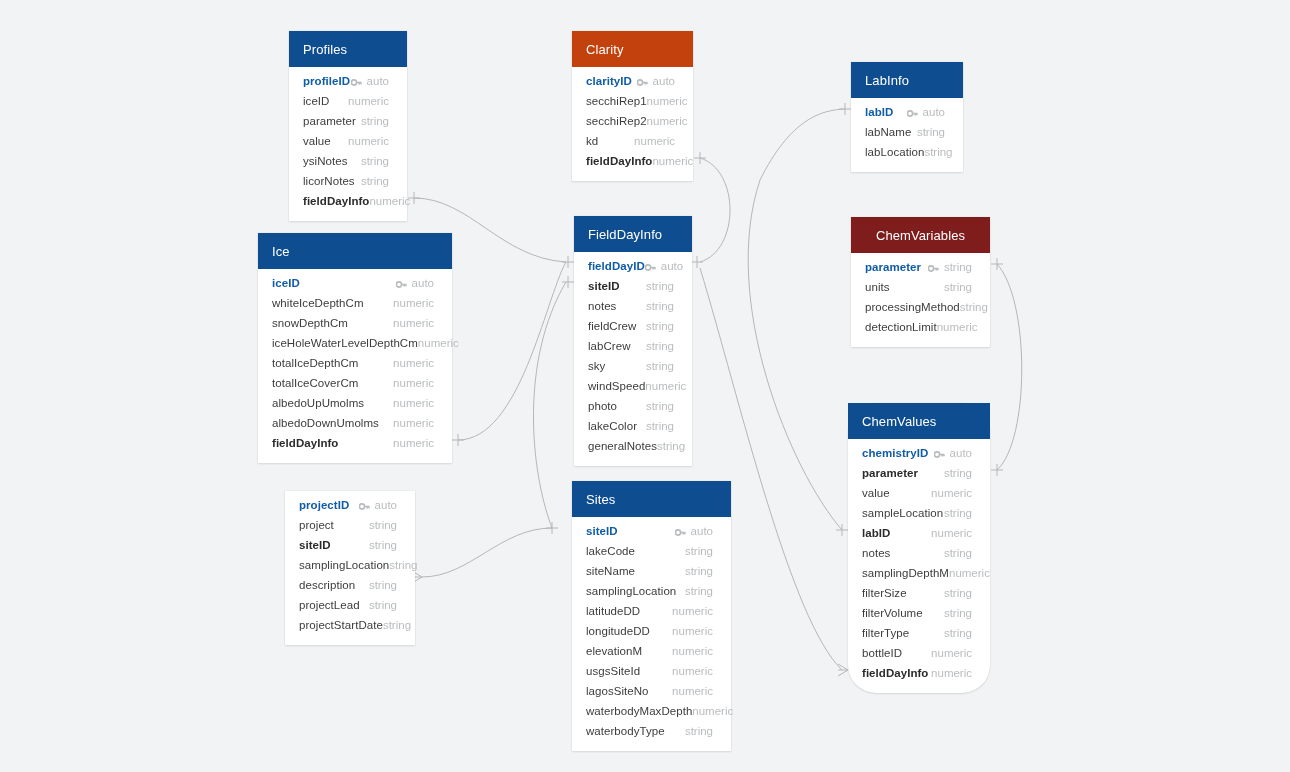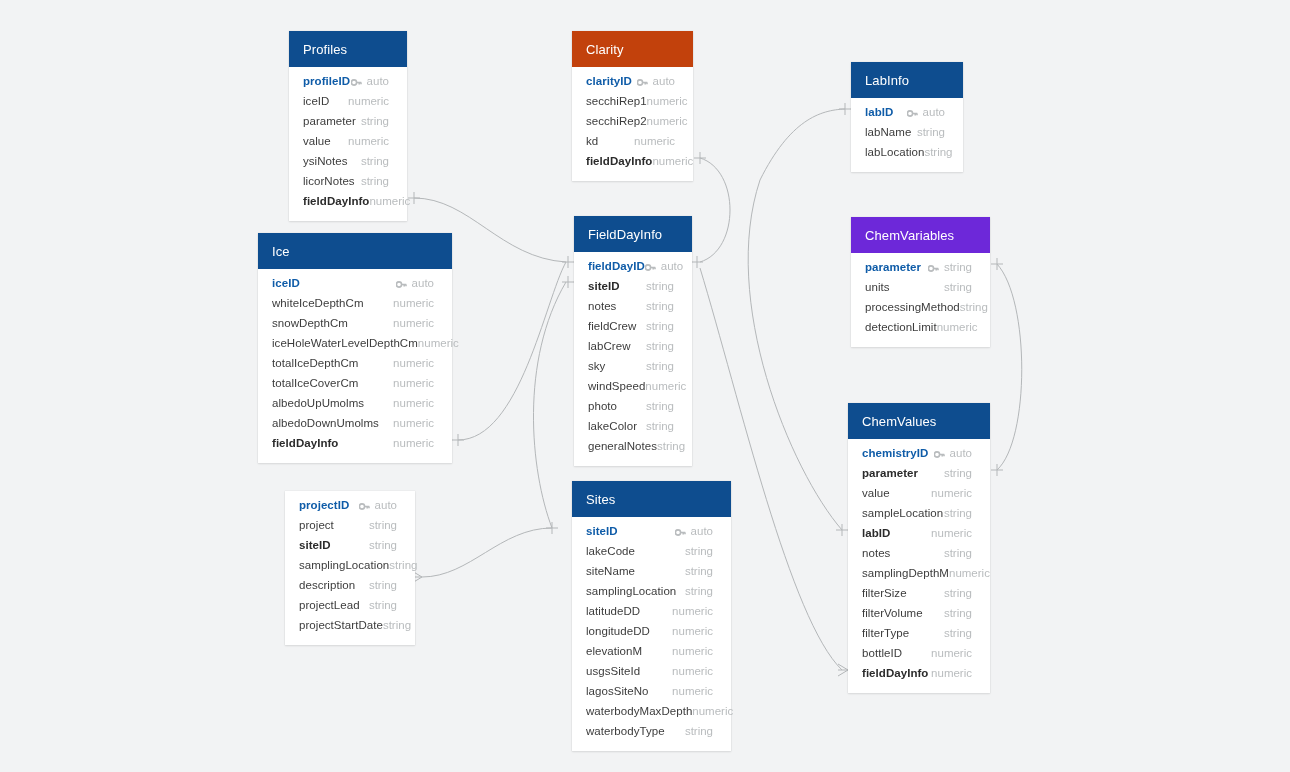--- a/index.html
+++ b/index.html
@@ -484,21 +484,21 @@
     <span class="field-name">generalNotes</span>
     <span class="field-right">
 
       <span class="field-type">string</span>
     </span>
   </div>
 </div>
   </div>
 
   <div class="table-card" style="left: 851px; top: 217px; width: 139px;">
-    <div class="table-header" style="background: #6d28d9;">
+    <div class="table-header" style="background: #7f1d1d; justify-content: center;">
       <span>ChemVariables</span>
     </div>
     <div class="table-body">
   <div class="field-row">
     <span class="field-name pk">parameter</span>
     <span class="field-right">
       <span class="key-icon">
         <svg width="11" height="9" viewBox="0 0 11 9" xmlns="http://www.w3.org/2000/svg">
           <circle cx="3" cy="4.5" r="2.6" fill="none" stroke="#b9bcbe" stroke-width="1.6"></circle>
           <path d="M5.4 4.5 H10.3 M8.2 4.5 V6.6 M10 4.5 V6.2" stroke="#b9bcbe" stroke-width="1.6" fill="none" stroke-linecap="butt"></path>
@@ -527,21 +527,21 @@
   <div class="field-row">
     <span class="field-name">detectionLimit</span>
     <span class="field-right">
 
       <span class="field-type">numeric</span>
     </span>
   </div>
 </div>
   </div>
 
-  <div class="table-card" style="left: 848px; top: 403px; width: 142px;">
+  <div class="table-card" style="left: 848px; top: 403px; width: 142px; border-radius: 28px;">
     <div class="table-header" style="background: rgb(14, 77, 143);">
       <span>ChemValues</span>
     </div>
     <div class="table-body">
   <div class="field-row">
     <span class="field-name pk">chemistryID</span>
     <span class="field-right">
       <span class="key-icon">
         <svg width="11" height="9" viewBox="0 0 11 9" xmlns="http://www.w3.org/2000/svg">
           <circle cx="3" cy="4.5" r="2.6" fill="none" stroke="#b9bcbe" stroke-width="1.6"></circle>

